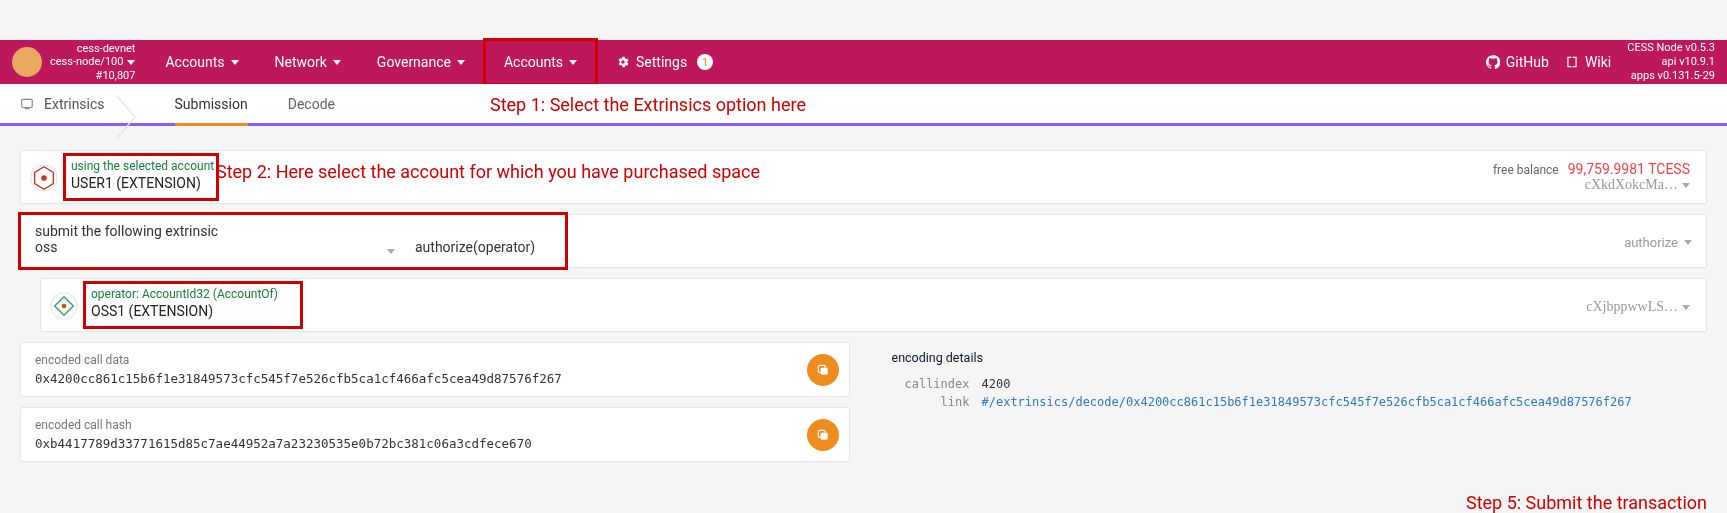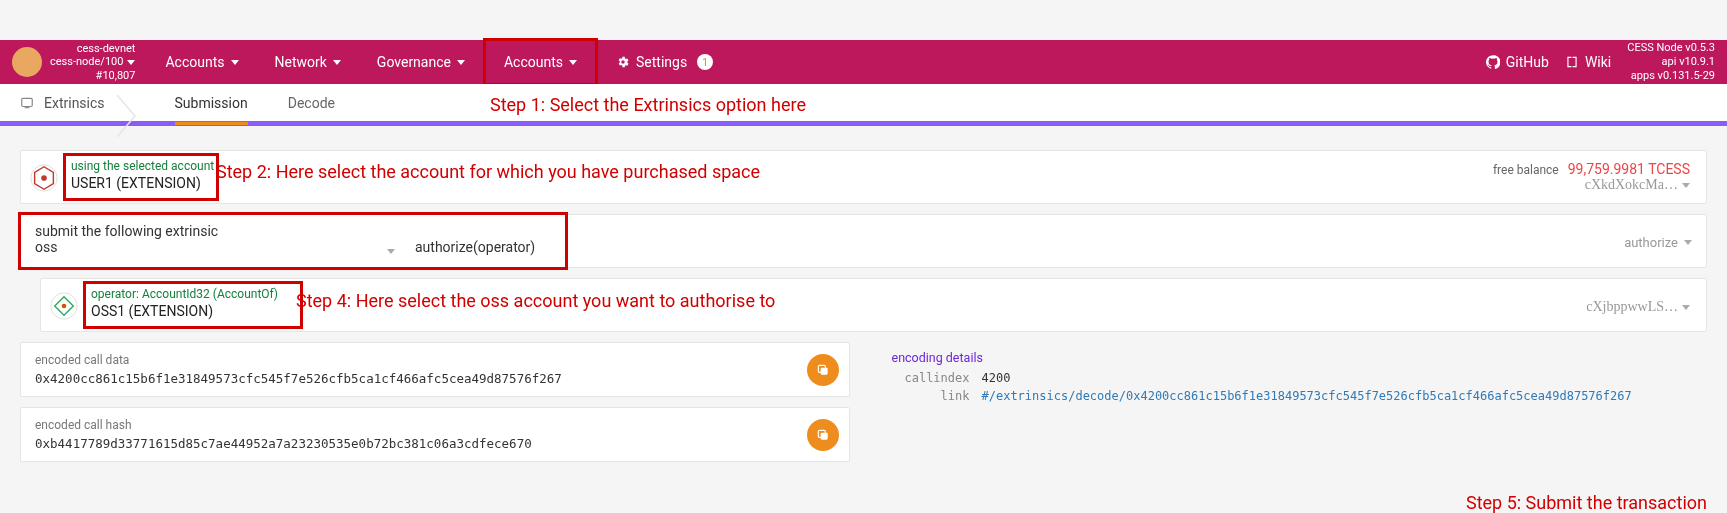--- a/index.html
+++ b/index.html
@@ -13,21 +13,21 @@
   .topbar .navitem { padding: 0 18px; display: flex; align-items: center; gap: 6px; cursor: pointer; height: 48px; }
   .topbar .navitem.box { border: 3px solid #d10000; }
   .caret-down { width: 0; height: 0; border-left: 4px solid transparent; border-right: 4px solid transparent; border-top: 5px solid #fff; display: inline-block; }
   .badge { background: #fff; color: #ee8d1e; border-radius: 50%; width: 16px; height: 16px; font-size: 11px; display: inline-flex; align-items: center; justify-content: center; margin-left: 4px;}
   .topbar .spacer { flex: 1; }
   .topbar .right { display: flex; align-items: center; gap: 16px; padding-right: 12px; }
   .topbar .ver { font-size: 11px; text-align: right; line-height: 1.25; }
   .gh-icon, .wiki-icon, .gear-icon { width: 14px; height: 14px; display: inline-block; }
 
   
-  .subnav { background: #fff; height: 42px; display: flex; align-items: center; position: relative; border-bottom: 5px solid #8b5cf6;}
+  .subnav { background: #fff; height: 42px; display: flex; align-items: center; position: relative; border-bottom: 3px solid #8b5cf6;}
   .subnav .lead { display: flex; align-items: center; gap: 10px; padding: 0 20px; color: #555; position: relative; }
   .subnav .chevron { position: absolute; right: -14px; top: 0; height: 42px; width: 22px; }
   .subnav .tab { padding: 0 20px; color: #666; cursor: pointer; height: 42px; display: flex; align-items: center; position: relative; }
   .subnav .tab.active { color: #333; }
   .subnav .tab.active::after { content: ""; position: absolute; bottom: -1px; left: 20px; right: 20px; height: 3px; background: #ee8d1e; }
   .step1 { position: absolute; left: 490px; top: 10px; color: #d10000; font-size: 18px; }
 
   
   .main { padding: 24px 20px 12px 20px; position: relative; }
   .field-row { background: #fff; border: 1px solid #e5e5e5; border-radius: 2px; padding: 8px 14px 10px 50px; position: relative; margin-bottom: 10px; }
@@ -49,21 +49,21 @@
   .caret-grey { width: 0; height: 0; border-left: 4px solid transparent; border-right: 4px solid transparent; border-top: 5px solid #aaa; display: inline-block; }
 
   .columns { display: flex; gap: 28px; }
   .columns .left, .columns .right { flex: 1; }
   .calldata { background: #fff; border: 1px solid #e5e5e5; border-radius: 2px; padding: 10px 14px; position: relative; margin-bottom: 10px; }
   .calldata .lbl { font-size: 12px; color: #777; }
   .calldata .mono { font-family: Menlo, Consolas, monospace; font-size: 12.5px; color: #333; margin-top: 4px; word-break: break-all;}
   .copybtn { position: absolute; right: 10px; top: 50%; transform: translateY(-50%); width: 32px; height: 32px; border-radius: 50%; background: #ee8d1e; display: flex; align-items: center; justify-content: center; cursor: pointer; }
 
   .encdetail { padding: 8px 14px 8px 14px; font-size: 12.5px; }
-  .encdetail .lbl { color: #6d28d9; margin-bottom: 6px; }
+  .encdetail .lbl { color: #0f172a; margin-bottom: 12px; }
   .encdetail .kv { display: flex; margin-bottom: 4px; }
   .encdetail .kv .k { width: 90px; color: #888; text-align: right; padding-right: 12px; font-family: Menlo, Consolas, monospace; font-size: 12px;}
   .encdetail .kv .v { font-family: Menlo, Consolas, monospace; font-size: 12px; color: #333; word-break: break-all; flex: 1;}
   .encdetail .kv .v.link { color: #2f7ab8; cursor: pointer;}
 
   .footer { display: flex; justify-content: flex-end; align-items: center; gap: 16px; padding: 4px 20px 20px 20px; position: relative;}
   .btn { display: flex; align-items: center; gap: 8px; background: #fff; border: 1px solid #ddd; padding: 8px 14px; cursor: pointer; border-radius: 3px; color: #555;}
   .btn .circ { width: 26px; height: 26px; border-radius: 50%; background: #ee8d1e; display: flex; align-items: center; justify-content: center; }
   .btn.primary-box { border: 3px solid #d10000; }
   .step5 { color: #d10000; font-size: 18px; text-align: right; padding-right: 20px; margin-top: 8px;}
@@ -200,21 +200,20 @@
     <div class="small">operator: AccountId32 (AccountOf)</div>
     <div class="val">OSS1 (EXTENSION)</div>
     <div class="freebal" style="top:20px;">
       <div class="addr">
         <span>cXjbppwwLS…</span>
         <span class="caret-grey"></span>
       </div>
     </div>
     <div class="redbox" style="left:42px; top:2px; width:220px; height:48px;"></div>
   </div>
-  <div class="stepnote" style="left:296px; top:164px;">Step 4: Here select the oss account you want to authorise to</div>
 
   <div class="columns">
     <div class="left">
       <div class="calldata">
         <div class="lbl">encoded call data</div>
         <div class="mono">0x4200cc861c15b6f1e31849573cfc545f7e526cfb5ca1cf466afc5cea49d87576f267</div>
         <div class="copybtn">
           <svg width="14" height="14" viewBox="0 0 24 24" fill="#fff">
               <rect x="8" y="8" width="12" height="12" rx="2"></rect>
               <rect x="4" y="4" width="12" height="12" rx="2" fill="none" stroke="#fff" stroke-width="2"></rect>

